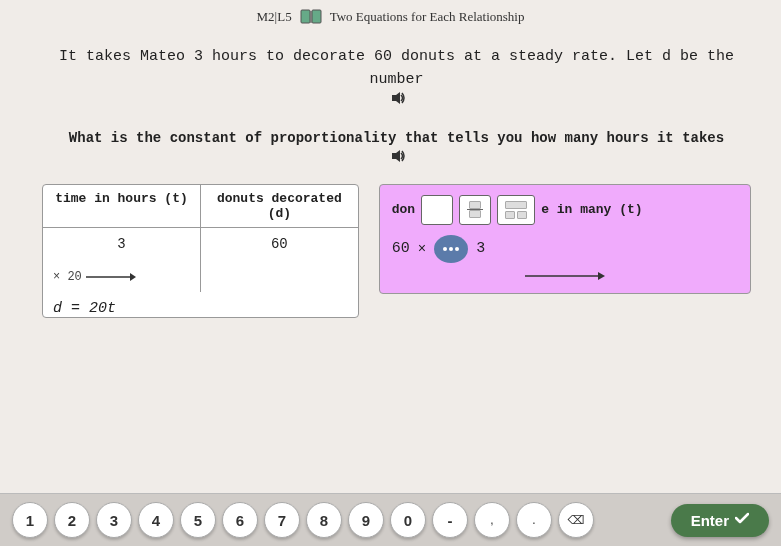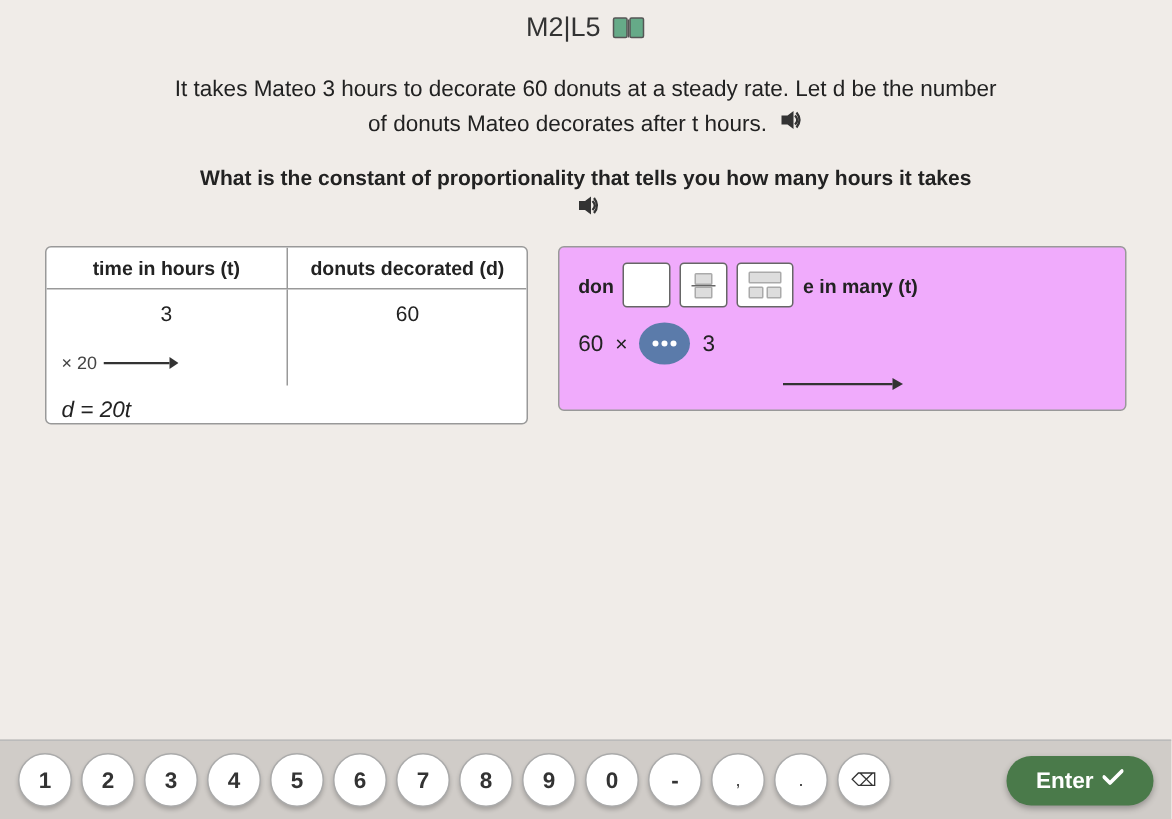--- a/index.html
+++ b/index.html
@@ -13,27 +13,29 @@
     }
 
     
     .header {
       display: flex;
       align-items: center;
       justify-content: center;
       padding: 8px 16px;
       background: #f0ece8;
       gap: 8px;
-      font-size: 18px;
+      font-size: 13px;
       color: #333;
+      font-family: Liberation Serif, serif;
     }
 
     
     .main-content {
-      padding: 12px 30px 0 30px;
+      padding: 12px 30px 0 42px;
+      font-family: Liberation Mono, monospace;
     }
 
     .problem-text {
       font-size: 15px;
       color: #222;
       text-align: center;
       line-height: 1.5;
       margin-bottom: 14px;
     }
 
@@ -289,28 +291,28 @@
 </head>
 <body>
 
 <div class="header">
   <span>M2|L5</span>
   <svg width="22" height="18" viewBox="0 0 22 18">
     <rect x="1" y="2" width="9" height="13" rx="1" fill="#6a8" stroke="#555" stroke-width="1"></rect>
     <rect x="12" y="2" width="9" height="13" rx="1" fill="#6a8" stroke="#555" stroke-width="1"></rect>
     <line x1="11" y1="3" x2="11" y2="15" stroke="#555" stroke-width="1"></line>
   </svg>
+  <span>Two Equations for Each Relationship</span>
 </div>
 
 <div class="main-content">
 
   <div class="problem-text">
     <div>It takes Mateo 3 hours to decorate 60 donuts at a steady rate. Let d be the number</div>
     <div>
-      <span>of donuts Mateo decorates after t hours.</span>
       <span style="cursor:pointer; display:inline-flex; align-items:center; margin-left:4px;">
         <svg width="16" height="14" viewBox="0 0 16 14">
           <polygon points="1,4 5,4 9,1 9,13 5,10 1,10" fill="#333"></polygon>
           <path d="M10,4 Q13,7 10,10" stroke="#333" stroke-width="1.5" fill="none"></path>
           <path d="M11,2 Q15,7 11,12" stroke="#333" stroke-width="1.5" fill="none"></path>
         </svg>
       </span>
     </div>
   </div>
 

